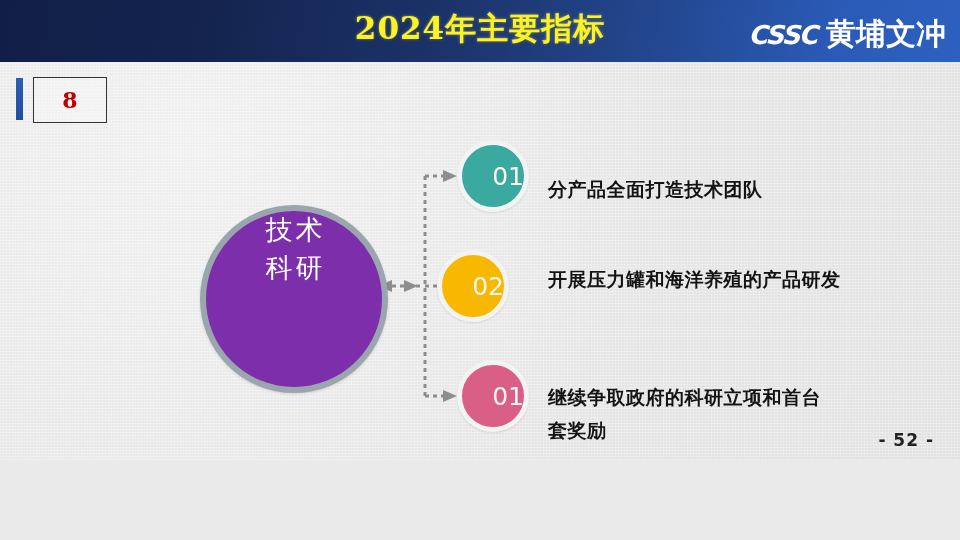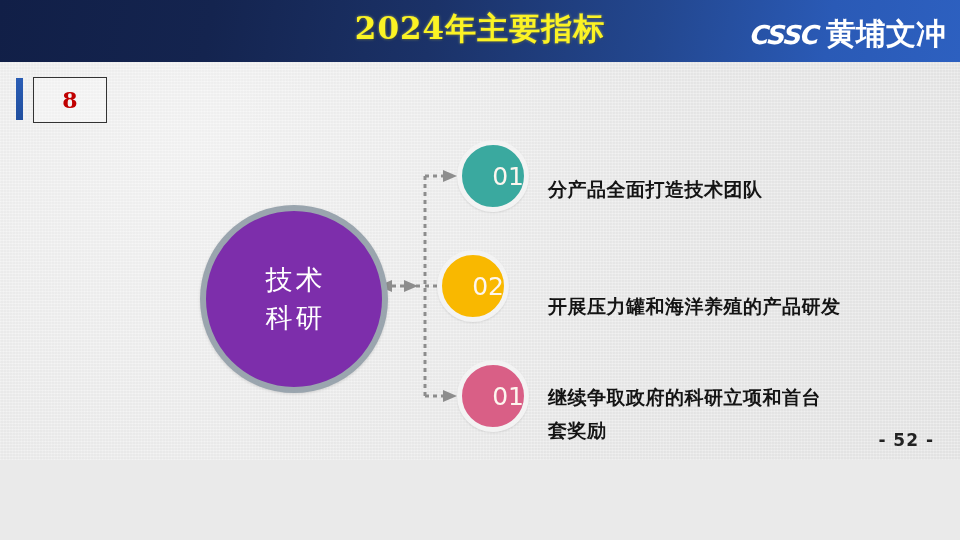--- a/index.html
+++ b/index.html
@@ -126,21 +126,20 @@
     position: absolute;
     left: 200px; top: 80px;
     width: 188px; height: 188px;
     border-radius: 50%;
     background: #7d2eab;
     border: 6px solid #9aa5ae;
     box-sizing: border-box;
     display: flex;
     flex-direction: column;
     align-items: center;
-    justify-content: center;
     box-shadow: 0 1px 3px rgba(0,0,0,.12);
   }
   .hub-line {
     font-family: "DejaVu Sans", "Liberation Sans", sans-serif;
     font-size: 27px;
     color: #ffffff;
     line-height: 1.42;
     letter-spacing: 3px;
     text-indent: 3px;
   }
@@ -178,21 +177,21 @@
     left: 548px;
     font-family: "DejaVu Sans", "Liberation Sans", sans-serif;
     font-size: 19px;
     font-weight: 700;
     color: #141414;
     line-height: 1.75;
     letter-spacing: 0.5px;
     white-space: pre-line;
   }
   .label-1 { top: 35px; margin-top: 13px; }
-  .label-2 { top: 165px; }
+  .label-2 { top: 138px; }
   .label-3 { top: 256px; width: 340px; }
 
   
   .page-number {
     position: absolute;
     right: 26px; bottom: 10px;
     font-family: "DejaVu Sans", "Liberation Sans", sans-serif;
     font-size: 17px;
     font-weight: 700;
     color: #222222;

